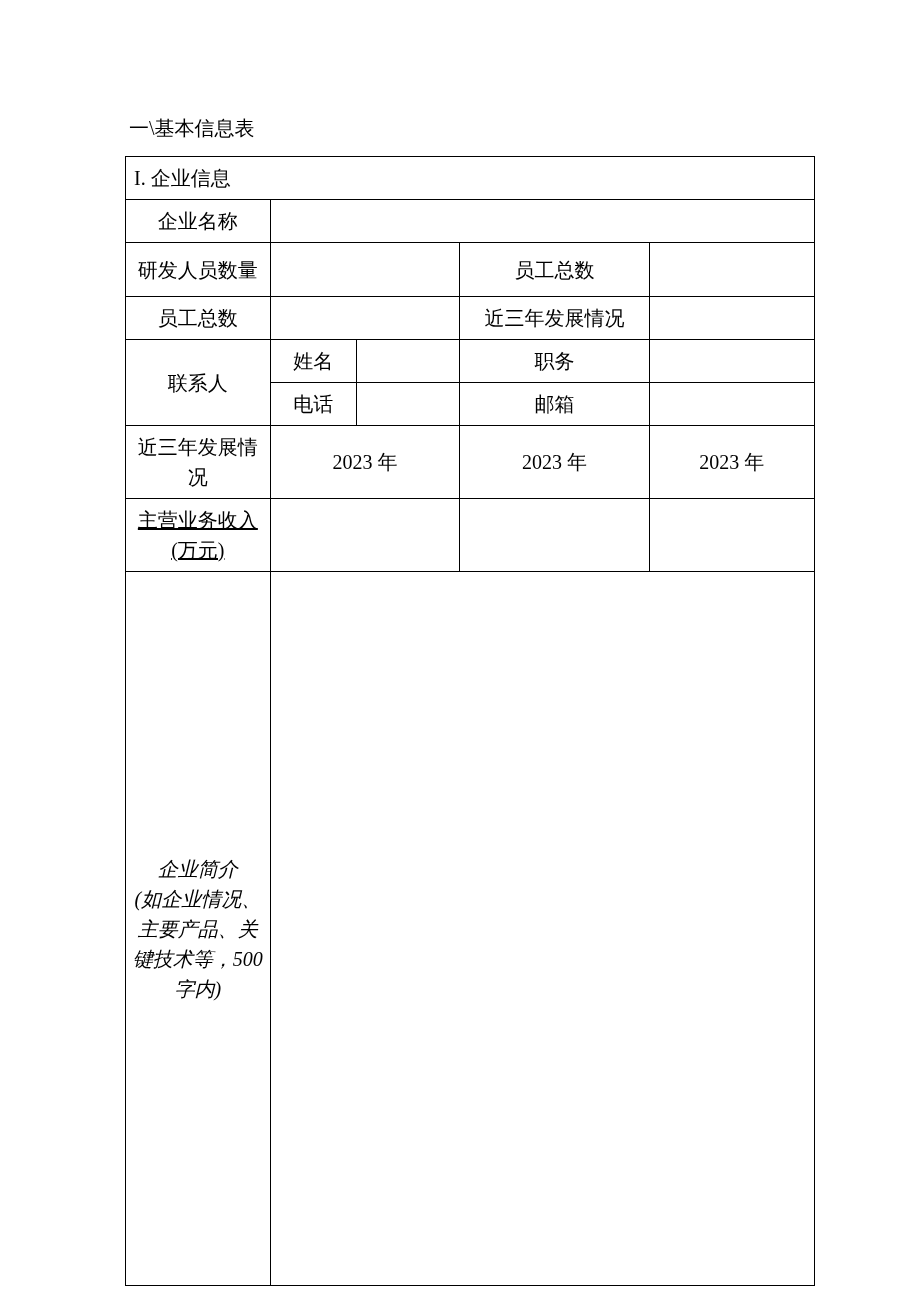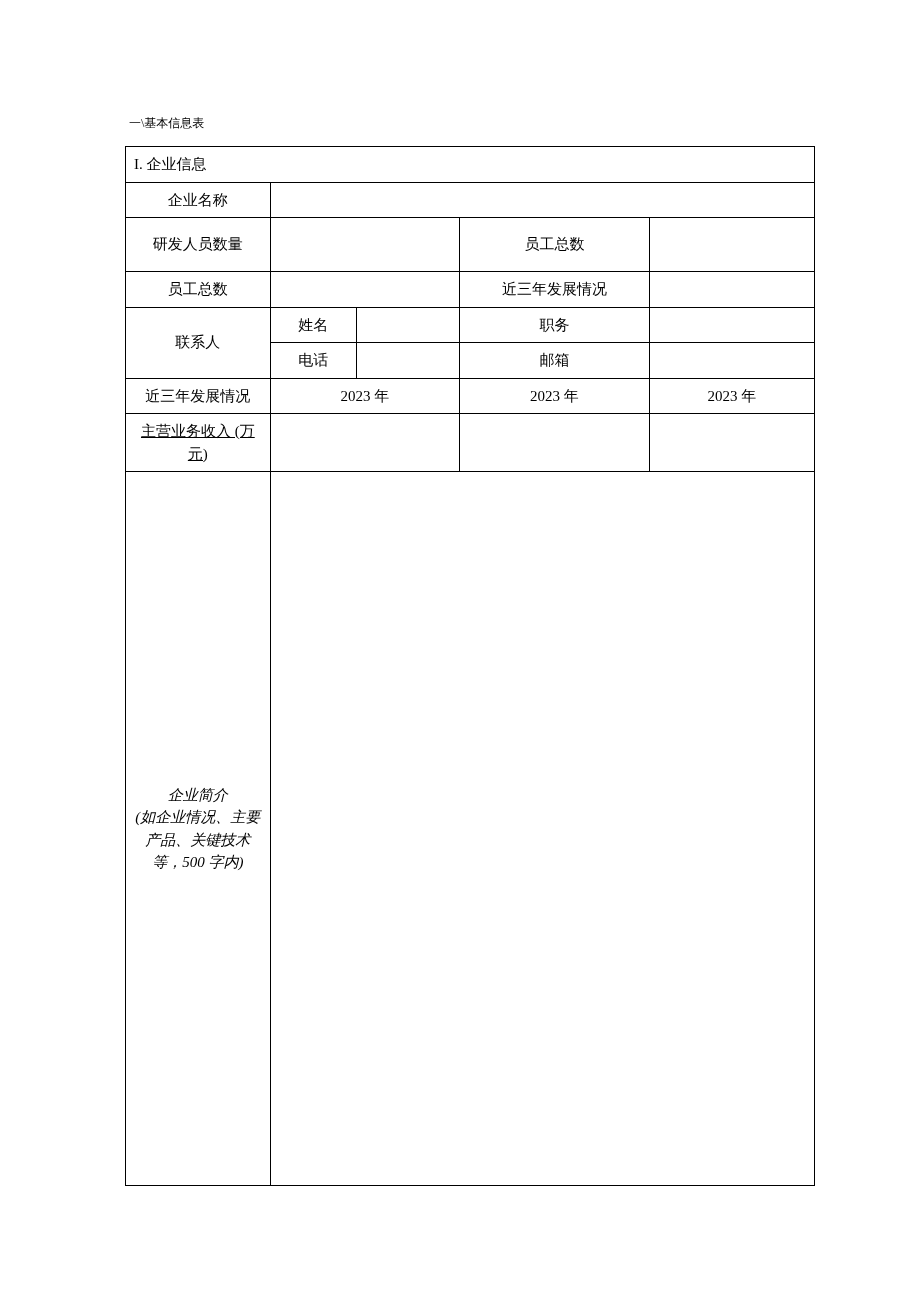--- a/index.html
+++ b/index.html
@@ -4,36 +4,36 @@
   <style>
     * { box-sizing: border-box; margin: 0; padding: 0; }
     body {
       background: #fff;
       font-family: "SimSun", "宋体", serif;
       font-size: 16px;
       color: #000;
       padding: 115px 105px 40px 125px;
     }
     .page-title {
-      font-size: 12px;
+      font-size: 20px;
       margin-bottom: 14px;
       font-weight: normal;
       padding-left: 4px;
     }
     table {
       width: 100%;
       border-collapse: collapse;
       table-layout: fixed;
     }
     td {
       border: 1px solid #000;
       padding: 6px 6px;
       text-align: center;
       vertical-align: middle;
-      font-size: 15px;
+      font-size: 20px;
       line-height: 1.5;
     }
     td.section-header {
       text-align: left;
       padding-left: 8px;
     }
     .tall-row td {
       height: 714px;
       font-style: italic;
     }

